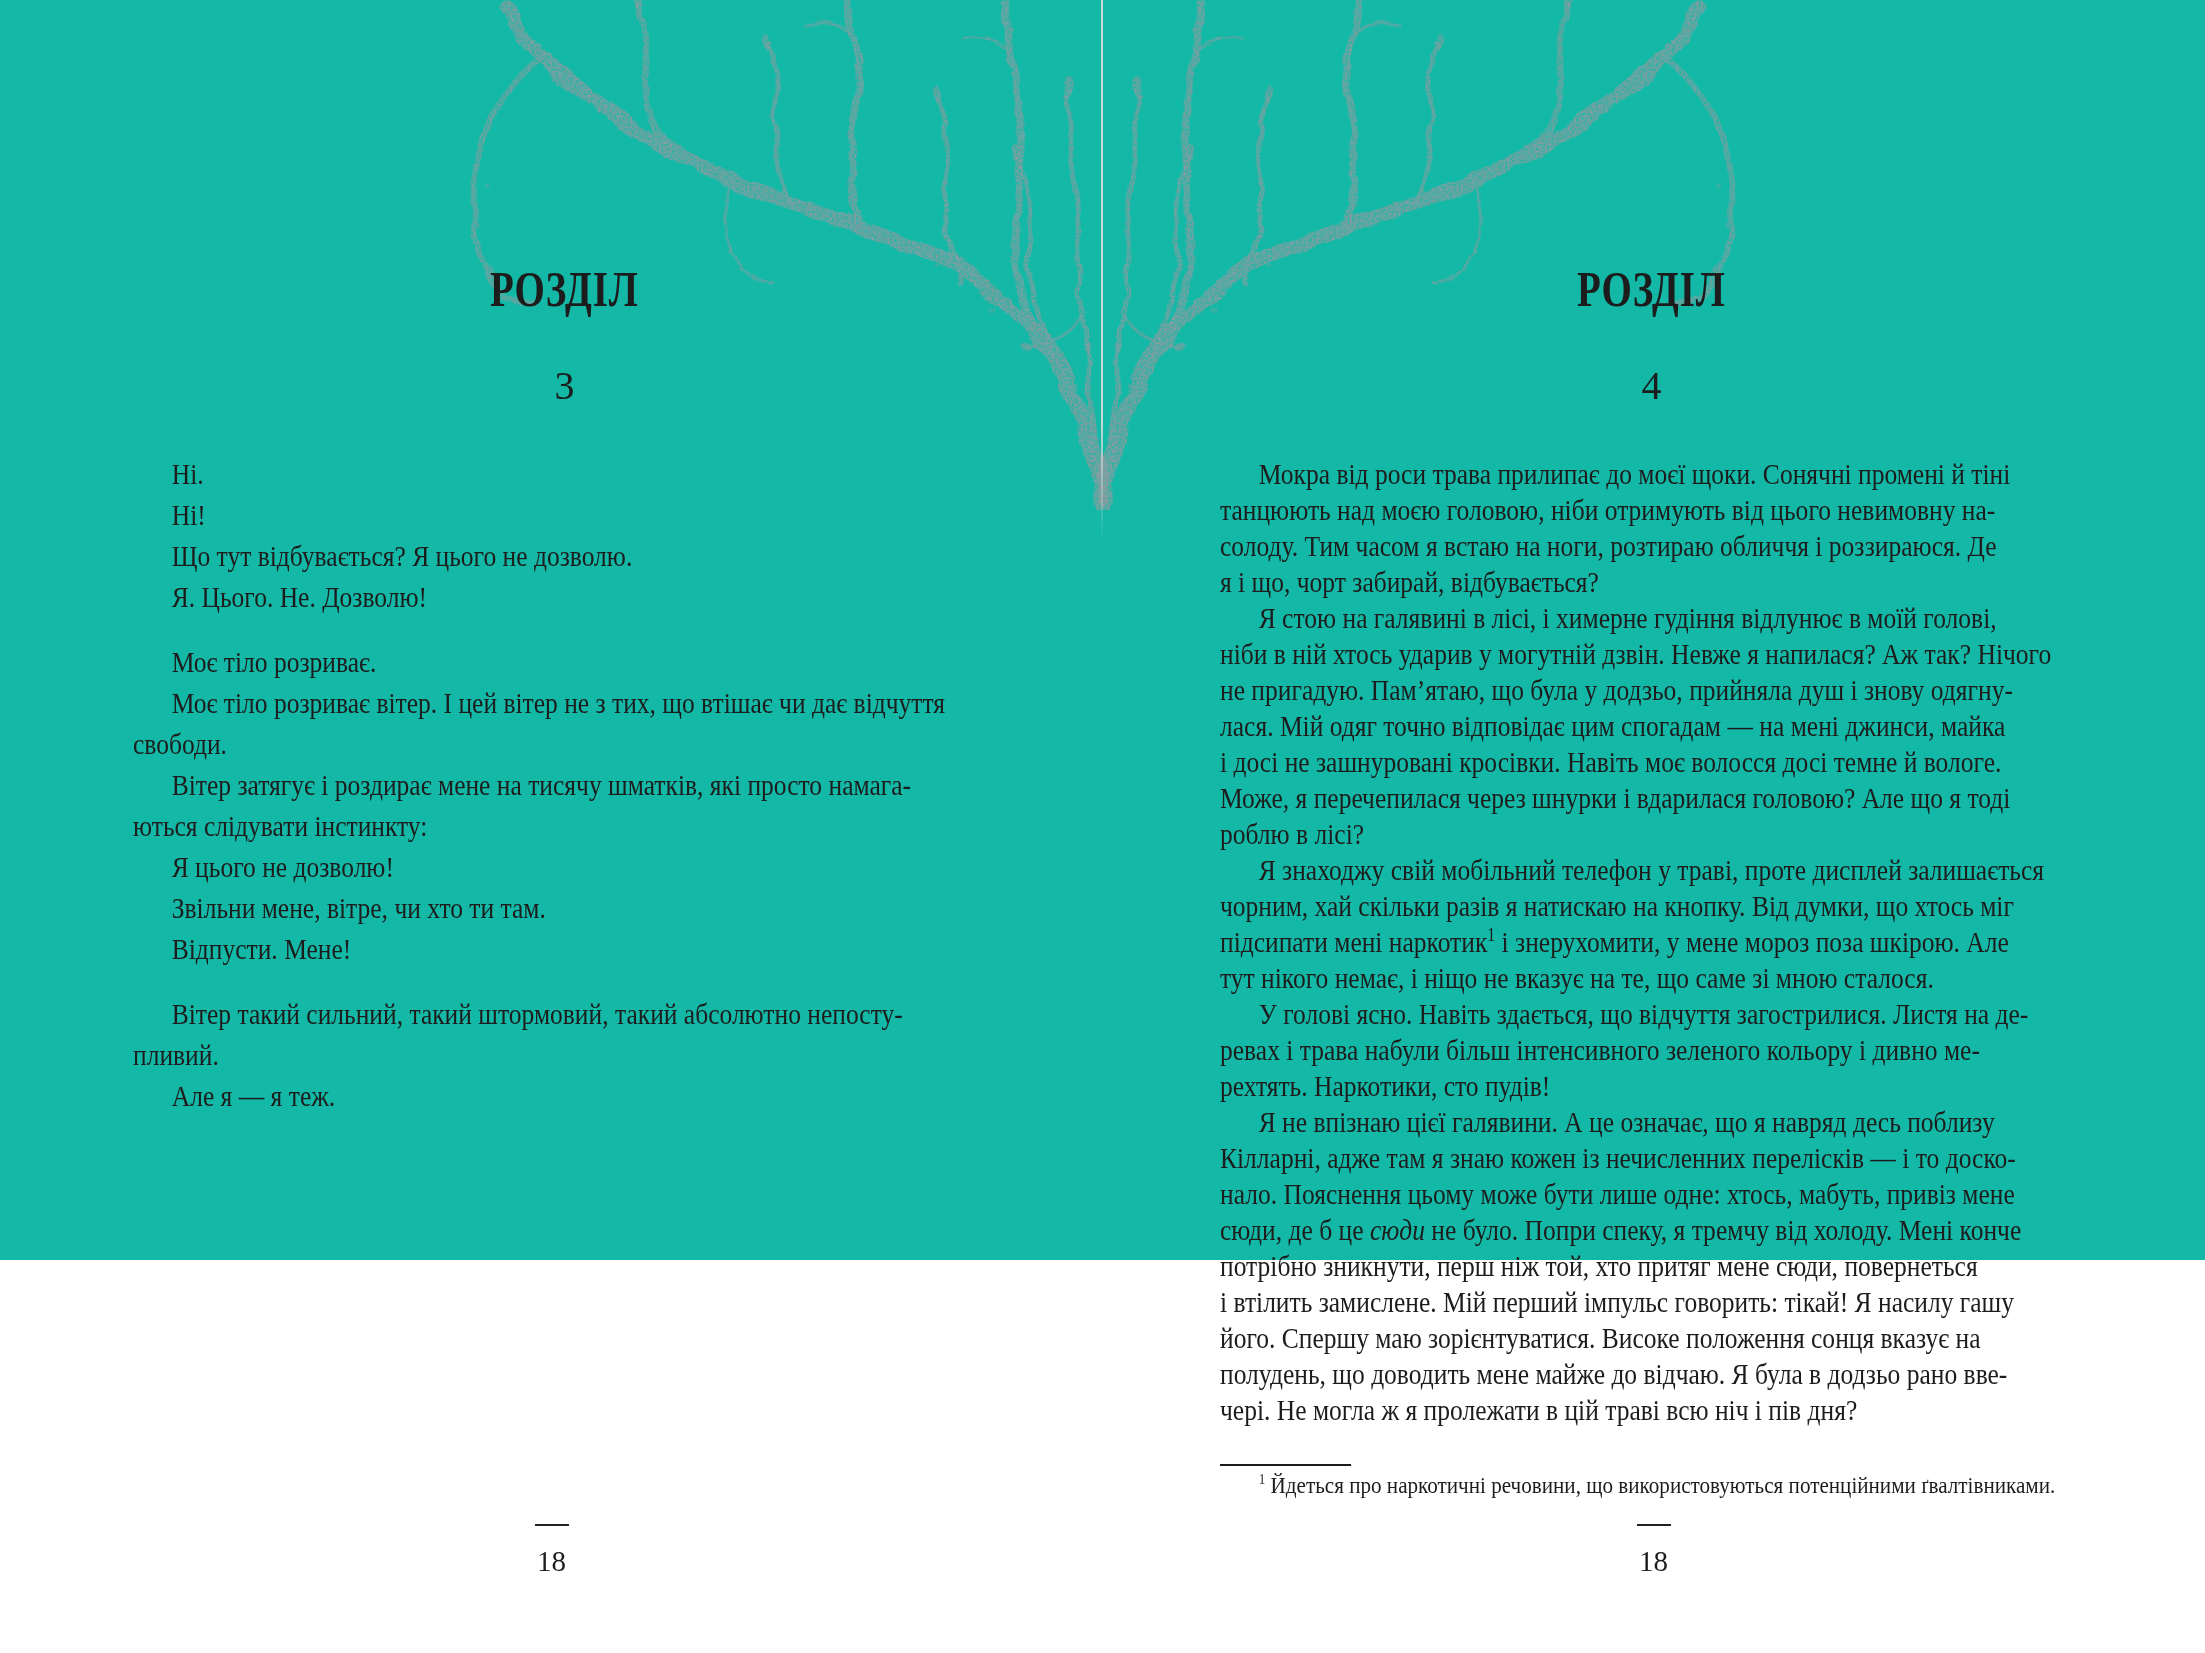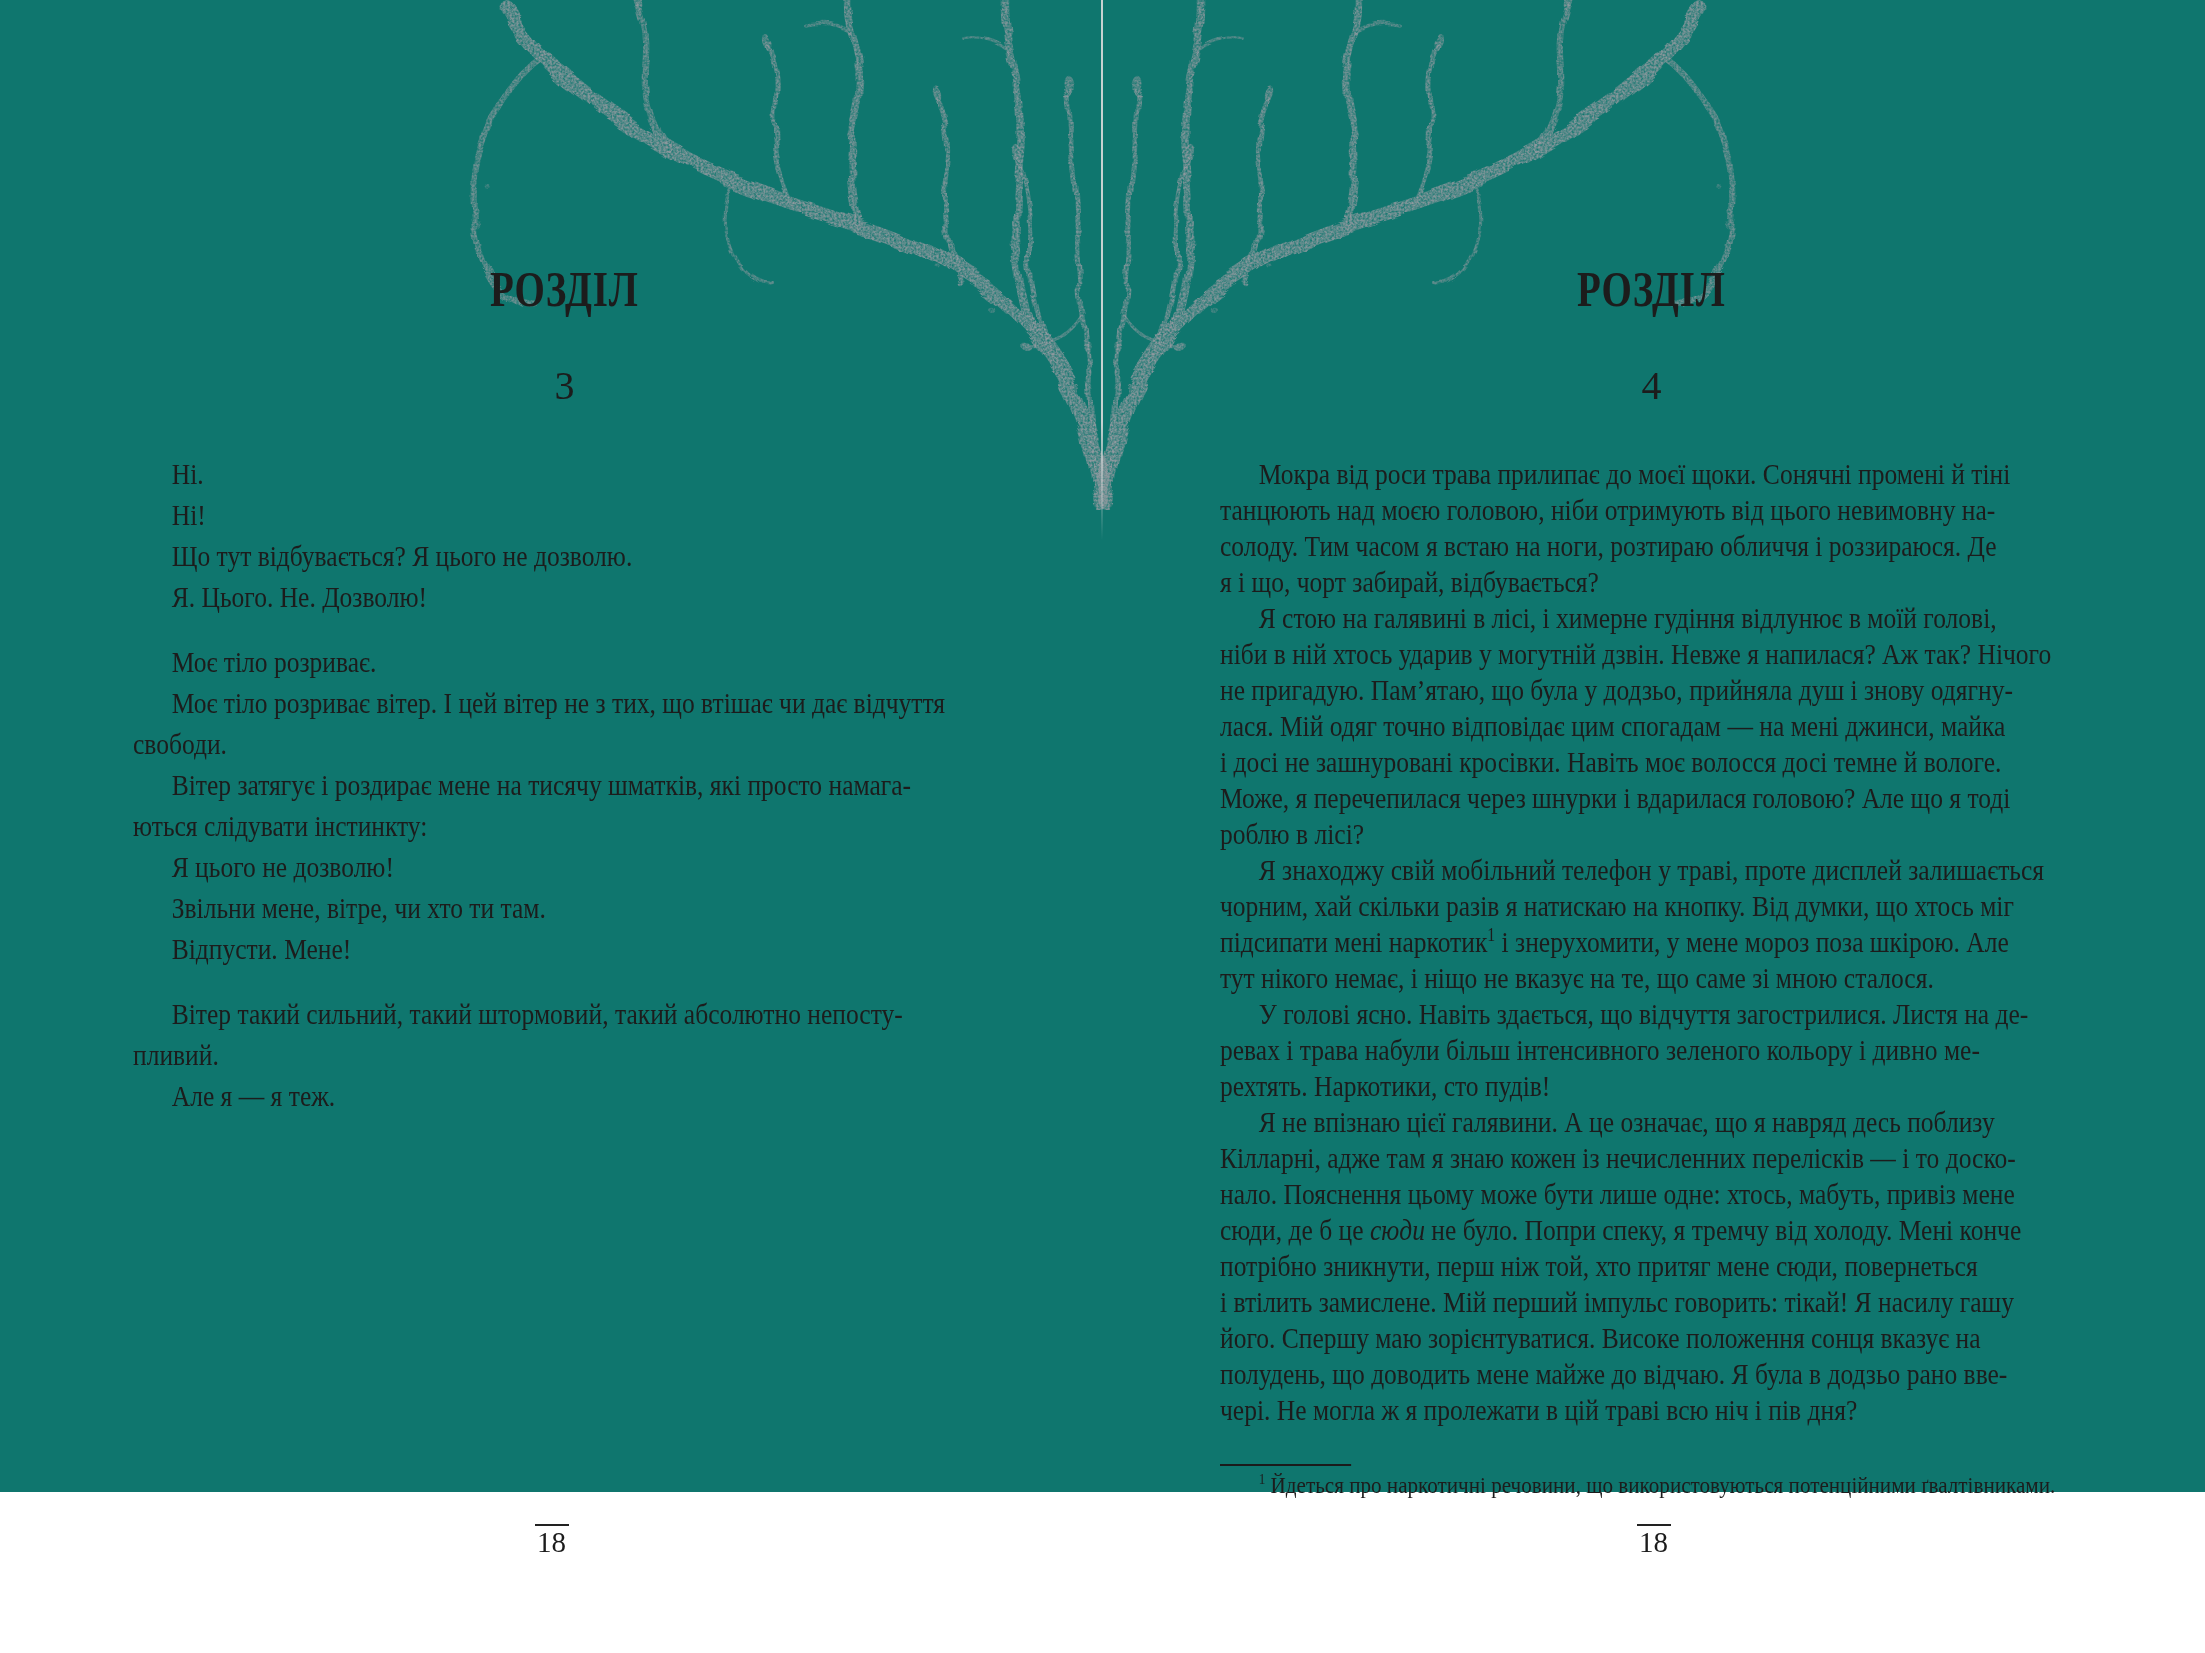--- a/index.html
+++ b/index.html
@@ -1,20 +1,20 @@
 <!DOCTYPE html>
 <html style="--ink: #1c1c1c; --art: #939aa0; --gut: #dcdcdc;font-size:10px"><head>
 <meta charset="utf-8">
 <style>
   html,body{margin:0;padding:0;}
   body{
     width:2205px;height:1654px;background:#ffffff;overflow:hidden;
     font-family:"Liberation Serif","DejaVu Serif",serif;color:var(--ink,#1c1c1c);
   }
-  .spread{position:relative;width:2205px;height:1492px;background:#0f766e;}
+  .spread{position:relative;width:2205px;height:1260px;background:#14b8a6;}
 
   
   .ornament{position:absolute;left:443px;top:0;width:1320px;height:510px;}
   .br{fill:none;stroke:var(--art,#939aa0);stroke-linecap:round;}
   .b1{stroke-width:24;stroke-opacity:.85}
   .b2{stroke-width:12;stroke-opacity:.8}
   .b3{stroke-width:10;stroke-opacity:.72}
   .b4{stroke-width:8;stroke-opacity:.78}
   .b5{stroke-width:5;stroke-opacity:.65}
   .bud{fill:var(--art,#939aa0);opacity:.72}
@@ -42,21 +42,21 @@
 
   
   .footnote{position:absolute;left:1220px;top:1464px;width:981px;transform:scaleX(.88);transform-origin:left top;}
   .fn-rule{width:149px;border-top:2.5px solid #1b1b1b;}
   .fn-text{margin-top:5px;padding-left:44px;font-size:24px;line-height:29px;white-space:pre;}
 
   
   .pagefoot{position:absolute;top:1524px;width:149px;text-align:center;}
   .pagefoot.l{left:477px}.pagefoot.r{left:1579px}
   .pf-rule{width:34px;border-top:2.5px solid #222;margin:0 auto;}
-  .pf-num{margin-top:1px;font-size:29px;line-height:31px;}
+  .pf-num{margin-top:20px;font-size:29px;line-height:31px;}
 </style>
 </head>
 <body>
 
 <div class="spread">
 
   <svg class="ornament" viewBox="0 0 2120 820" xmlns="http://www.w3.org/2000/svg" aria-hidden="true">
     <defs>
       <filter id="inkrough" x="-12%" y="-12%" width="124%" height="124%">
         <feTurbulence type="fractalNoise" baseFrequency="0.012 0.02" numOctaves="3" seed="11" result="warp"></feTurbulence>

